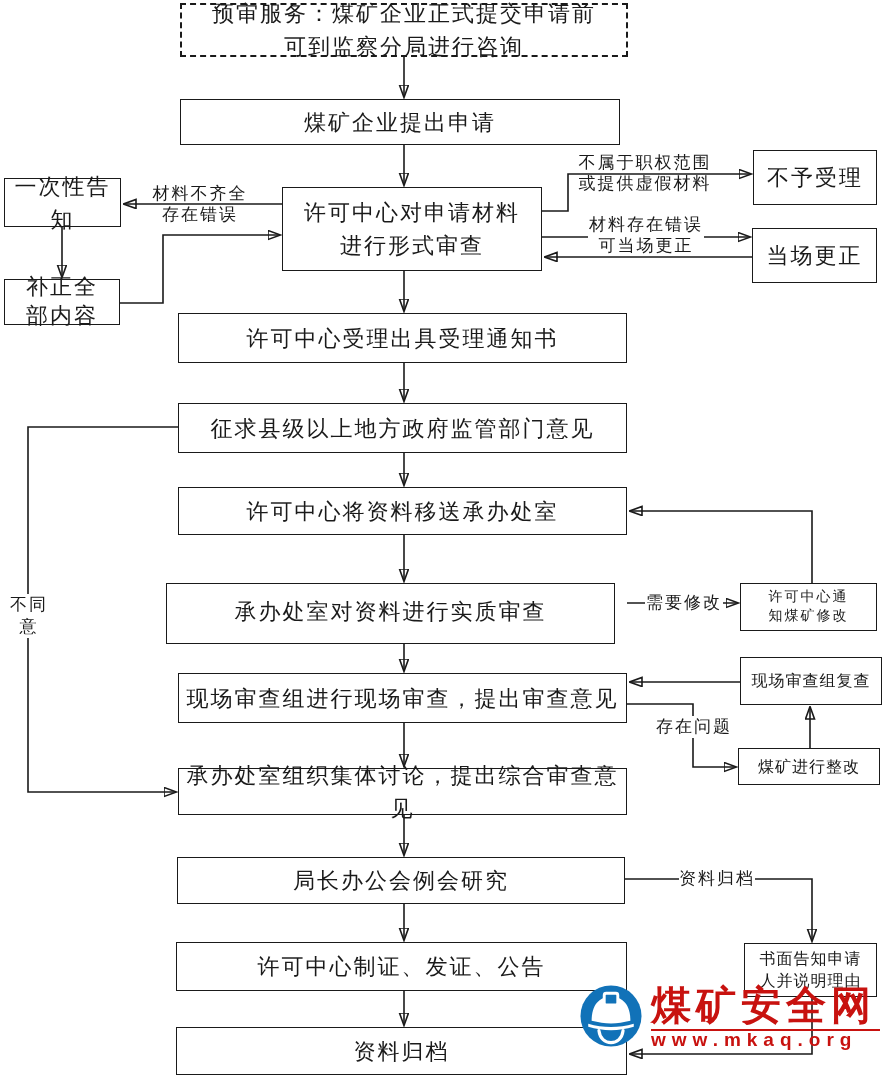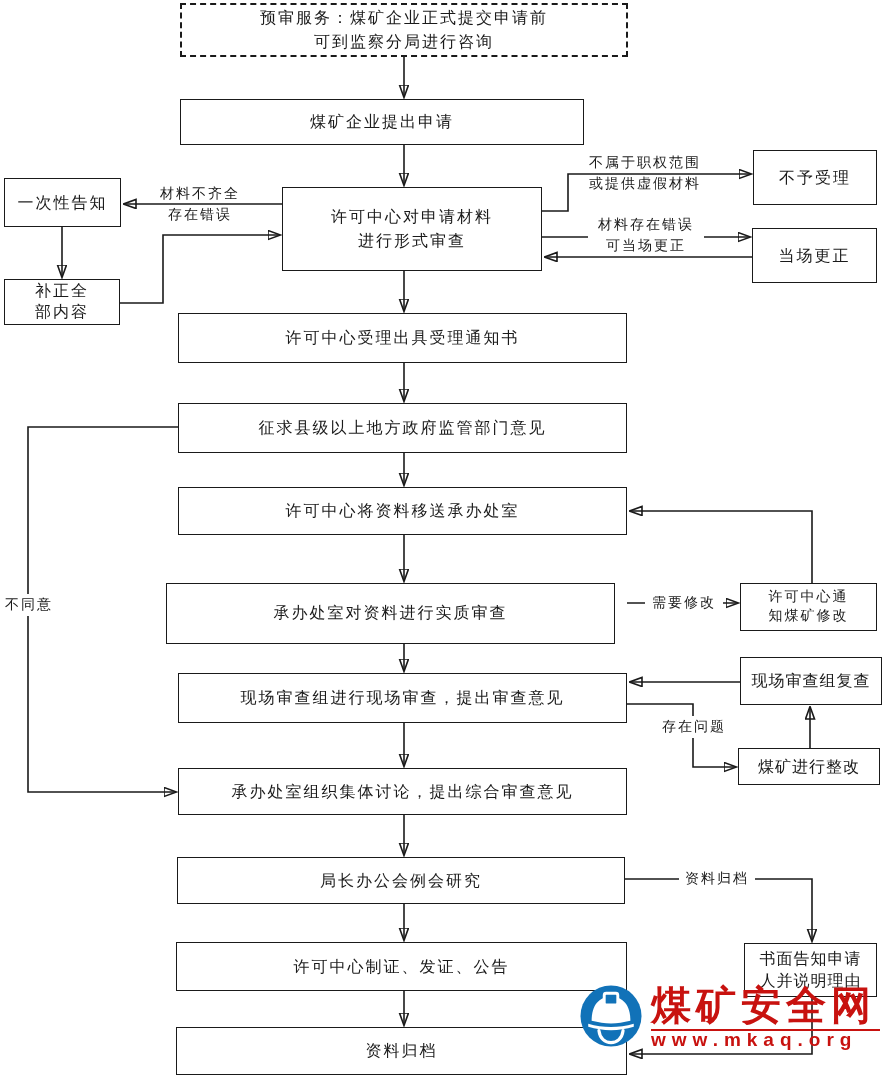--- a/index.html
+++ b/index.html
@@ -11,26 +11,26 @@
   .stage{
     position:relative;width:883px;height:1078px;background:#fff;overflow:hidden;
     font-family:"Liberation Serif","DejaVu Serif",serif;color:var(--ink);
   }
   svg.wires{position:absolute;left:0;top:0;z-index:1;}
   .wires path{fill:none;stroke:var(--ink);stroke-width:1.6;}
   .node{
     position:absolute;box-sizing:border-box;z-index:2;
     border:1.5px solid var(--ink);background:#fff;
     display:flex;align-items:center;justify-content:center;
-    text-align:center;font-size:16px;letter-spacing:2px;line-height:1.5;
+    text-align:center;font-size:22px;letter-spacing:2px;line-height:1.5;
     white-space:pre-line;
   }
   .node.dashed{border:2px dashed var(--ink);}
   .elabel{
-    position:absolute;z-index:3;text-align:center;font-size:14px;
+    position:absolute;z-index:3;text-align:center;font-size:17px;
     letter-spacing:2px;line-height:21px;white-space:pre-line;color:var(--ink);
   }
   .elabel.bg{background:#fff;line-height:22px;}
   .watermark{position:absolute;left:0;top:0;width:100%;height:100%;z-index:5;pointer-events:none;}
   .wm-logo{position:absolute;left:580px;top:985px;width:62px;height:62px;}
   .wm-title{
     position:absolute;left:651px;top:983px;width:229px;height:45px;
     font-family:"Liberation Sans","DejaVu Sans",sans-serif;
     font-weight:bold;font-size:40px;line-height:45px;letter-spacing:5px;
     color:var(--brand-red);white-space:nowrap;
@@ -76,21 +76,21 @@
     <path d="M812,583 L812,511 L630,511" marker-end="url(#arw)"></path>
     <path d="M740,682 L630,682" marker-end="url(#arw)"></path>
     <path d="M627,704 L693,704 L693,767 L736,767" marker-end="url(#arw)"></path>
     <path d="M810,748 L810,707" marker-end="url(#arw)"></path>
     <path d="M625,879 L812,879 L812,941" marker-end="url(#arw)"></path>
     <path d="M812,997 L812,1054 L630,1054" marker-end="url(#arw)"></path>
   </svg>
 
   <div class="node dashed" style="left:180px;top:3px;width:448px;height:54px;">预审服务：煤矿企业正式提交申请前
 可到监察分局进行咨询</div>
-  <div class="node" style="left:180px;top:99px;width:404px;height:46px;">煤矿企业提出申请</div>
+  <div class="node" style="left:180px;top:99px;width:440px;height:46px;">煤矿企业提出申请</div>
   <div class="node" style="left:282px;top:187px;width:260px;height:84px;text-align:center;">许可中心对申请材料
 进行形式审查</div>
   <div class="node" style="left:4px;top:178px;width:117px;height:49px;">一次性告知</div>
   <div class="node" style="left:4px;top:279px;width:116px;height:46px;line-height:1.3;">补正全
 部内容</div>
   <div class="node" style="left:753px;top:150px;width:124px;height:55px;">不予受理</div>
   <div class="node" style="left:752px;top:228px;width:125px;height:55px;">当场更正</div>
   <div class="node" style="left:178px;top:313px;width:449px;height:50px;">许可中心受理出具受理通知书</div>
   <div class="node" style="left:178px;top:403px;width:449px;height:50px;">征求县级以上地方政府监管部门意见</div>
   <div class="node" style="left:178px;top:487px;width:449px;height:48px;">许可中心将资料移送承办处室</div>

